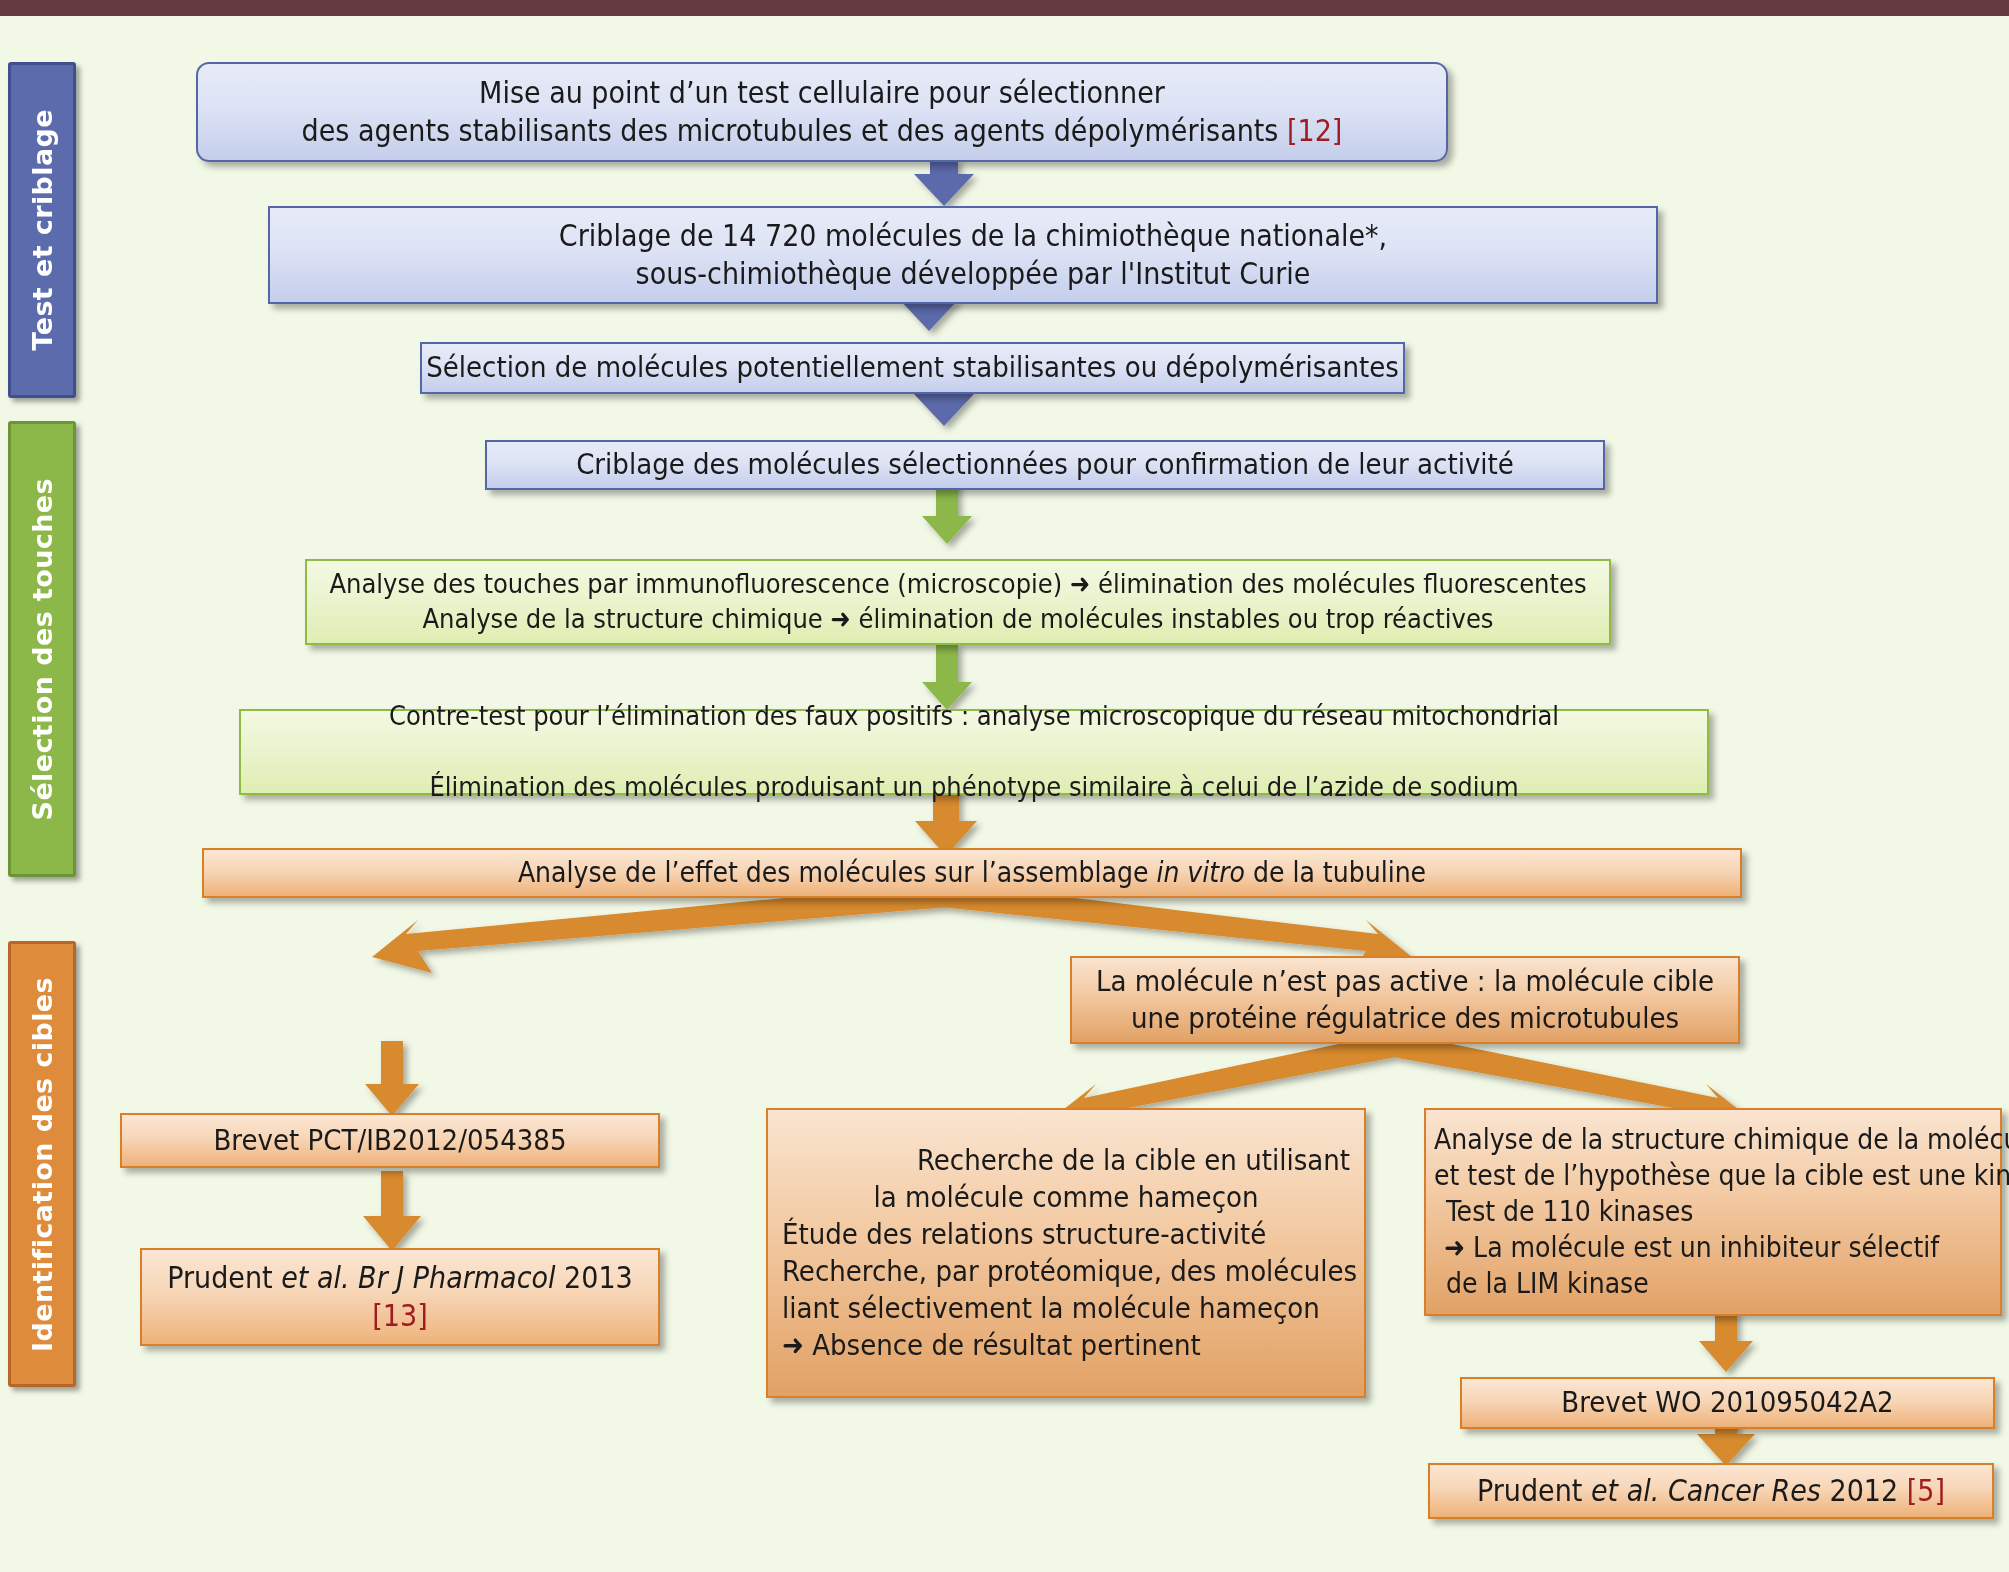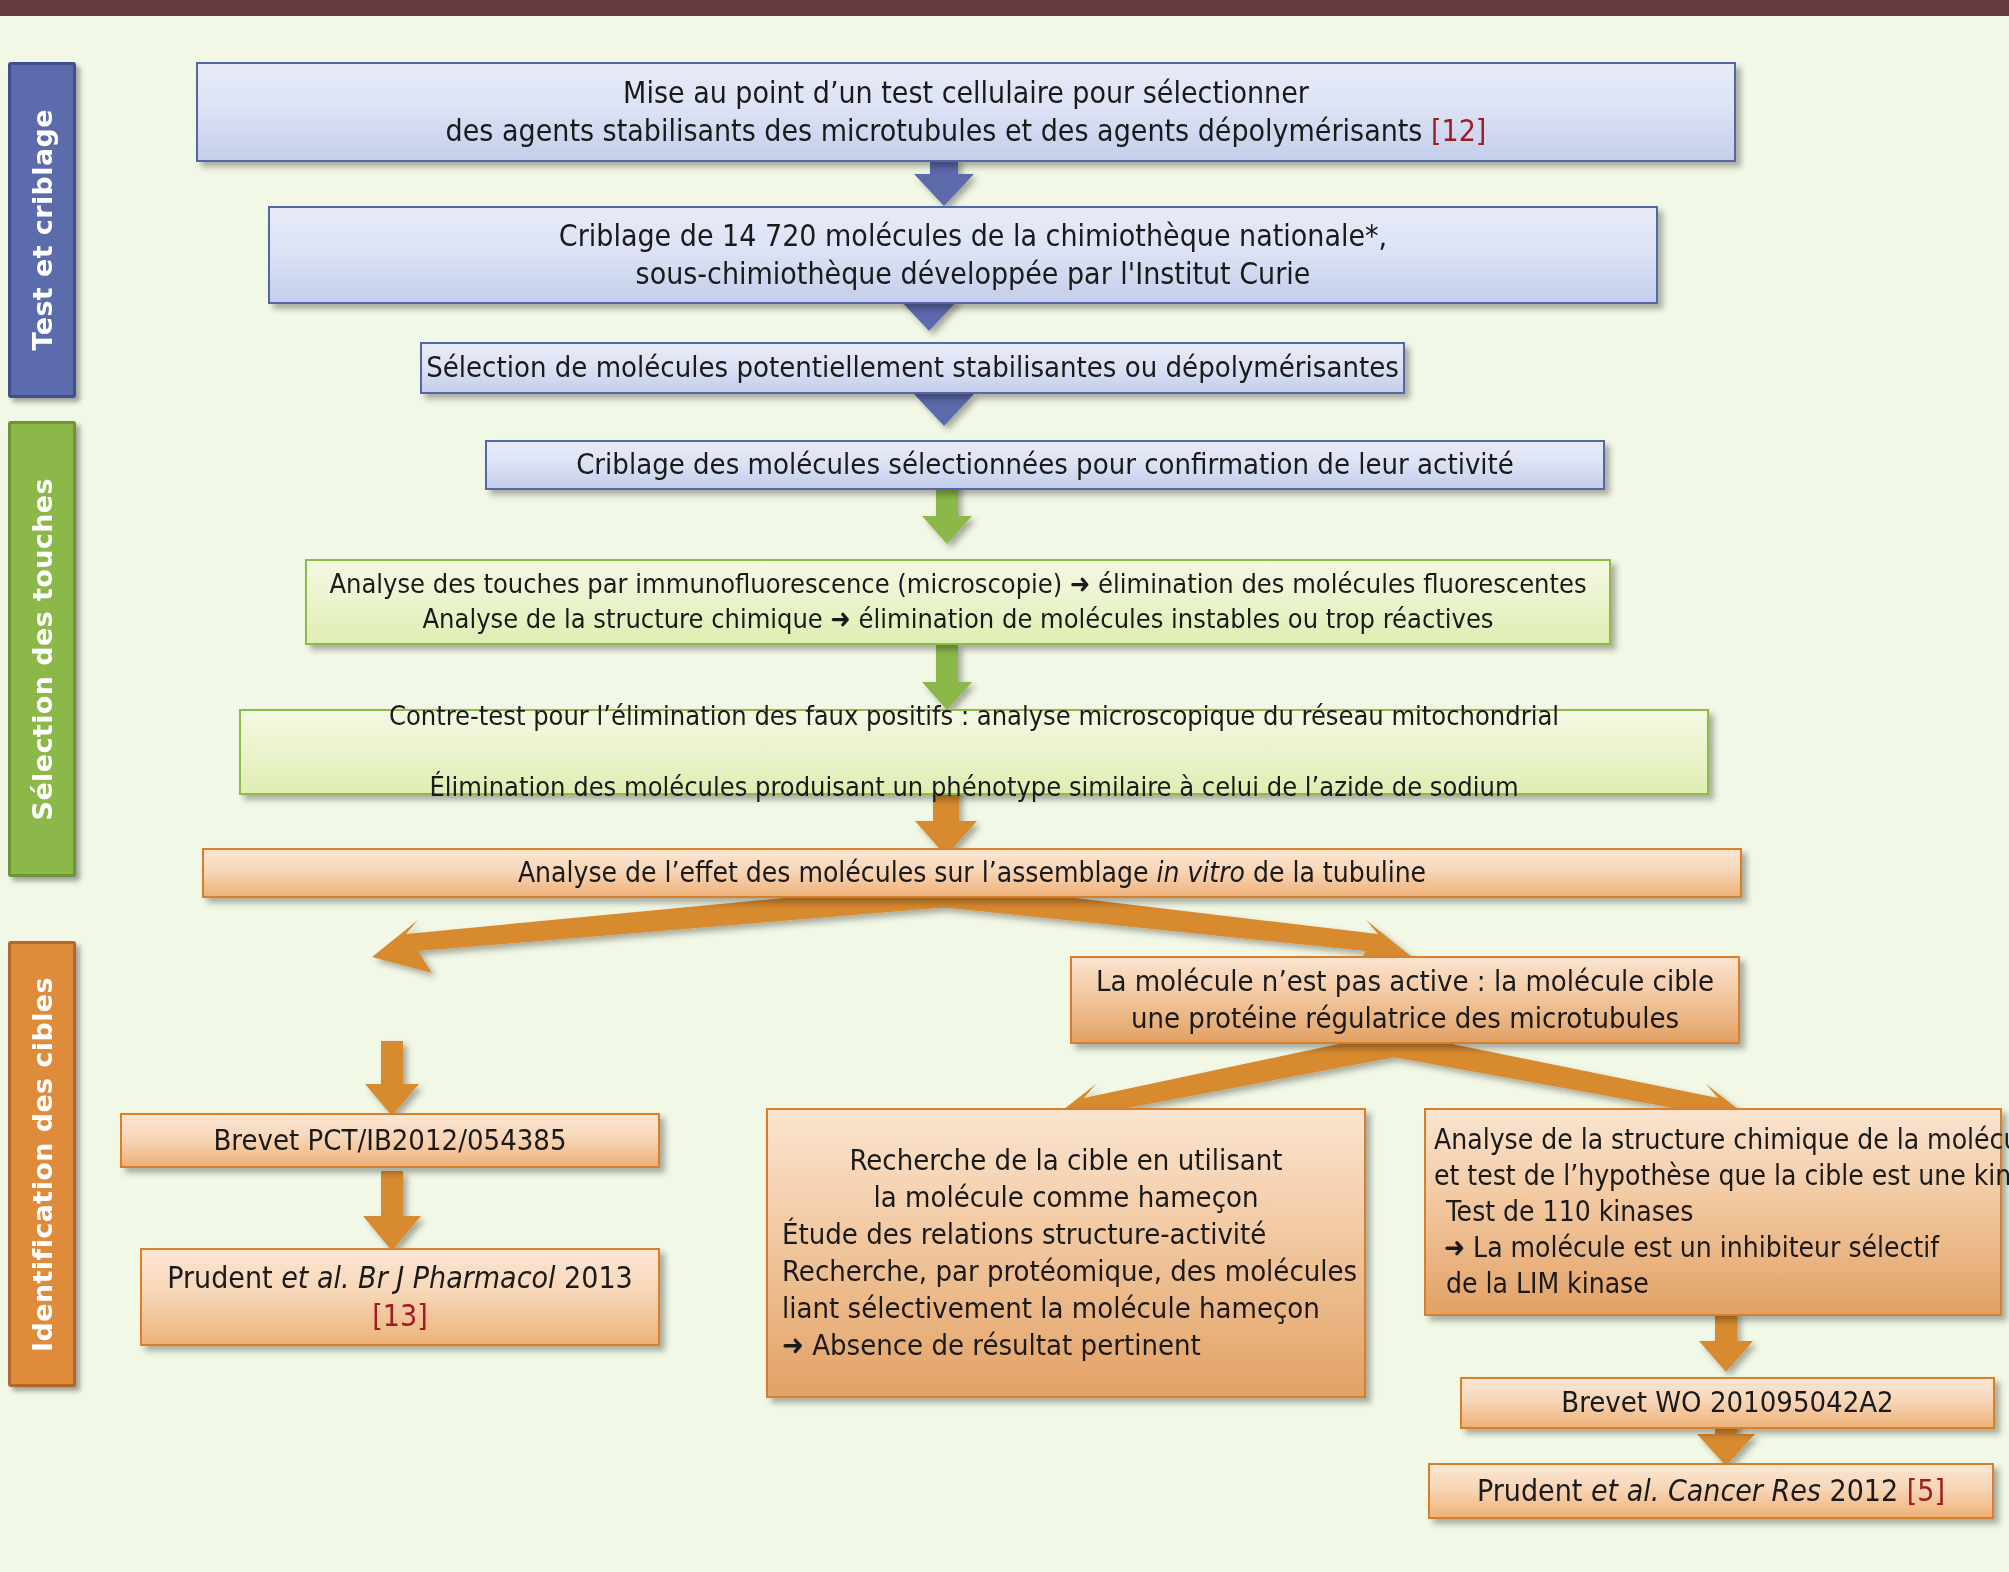--- a/index.html
+++ b/index.html
@@ -128,21 +128,21 @@
   </div>
 
   <div class="rail rail-green" style="left:8px;top:405px;width:62px;height:450px;">
     <span style="font-size:27px;">Sélection des touches</span>
   </div>
 
   <div class="rail rail-orange" style="left:8px;top:925px;width:62px;height:440px;">
     <span style="font-size:27px;">Identification des cibles</span>
   </div>
 
-  <div class="box b-blue" style="left:196px;top:46px;width:1540px;height:100px;font-size:30px;">
+  <div class="box b-blue" style="left:196px;top:46px;width:1252px;height:100px;font-size:30px;border-radius:13px;">
     <span class="ln">Mise au point d’un test cellulaire pour sélectionner</span>
     <span class="ln"><em style="font-style:normal">des agents stabilisants des microtubules et  des agents dépolymérisants </em><em class="ref" style="font-style:normal">[12]</em></span>
   </div>
 
   <div class="box b-blue" style="left:268px;top:190px;width:1390px;height:98px;font-size:30px;padding-left:20px;">
     <span class="ln">Criblage de 14 720 molécules de la  chimiothèque nationale*,</span>
     <span class="ln">sous-chimiothèque développée par l'Institut Curie</span>
   </div>
 
   <div class="box b-blue" style="left:420px;top:326px;width:985px;height:52px;font-size:29px;">
@@ -176,21 +176,21 @@
   <div class="box b-orange" style="left:120px;top:1097px;width:540px;height:55px;font-size:29px;">
     <span class="ln">Brevet PCT/IB2012/054385</span>
   </div>
 
   <div class="box b-orange" style="left:140px;top:1232px;width:520px;height:98px;font-size:30px;">
     <span class="ln"><em style="font-style:normal">Prudent </em><em class="ital">et al. Br J Pharmacol</em><em style="font-style:normal"> 2013</em></span>
     <span class="ln ref">[13]</span>
   </div>
 
   <div class="box b-orange-deep left" style="left:766px;top:1092px;width:600px;height:290px;font-size:29px;padding:6px 14px;">
-    <span class="ln" style="text-align:center;">Recherche de la cible en utilisant</span>
+    <span class="ln" style="text-align:right;">Recherche de la cible en utilisant</span>
     <span class="ln" style="text-align:center;">la molécule comme hameçon</span>
     <span class="ln">Étude des relations structure-activité</span>
     <span class="ln">Recherche, par protéomique, des molécules</span>
     <span class="ln">liant sélectivement la molécule hameçon</span>
     <span class="ln">➜ Absence de résultat pertinent</span>
   </div>
 
   <div class="box b-orange-deep left" style="left:1424px;top:1092px;width:578px;height:208px;font-size:28px;padding:4px 8px;">
     <span class="ln">Analyse de la structure chimique de la molécule</span>
     <span class="ln">et test de l’hypothèse que la cible est une kinase</span>

